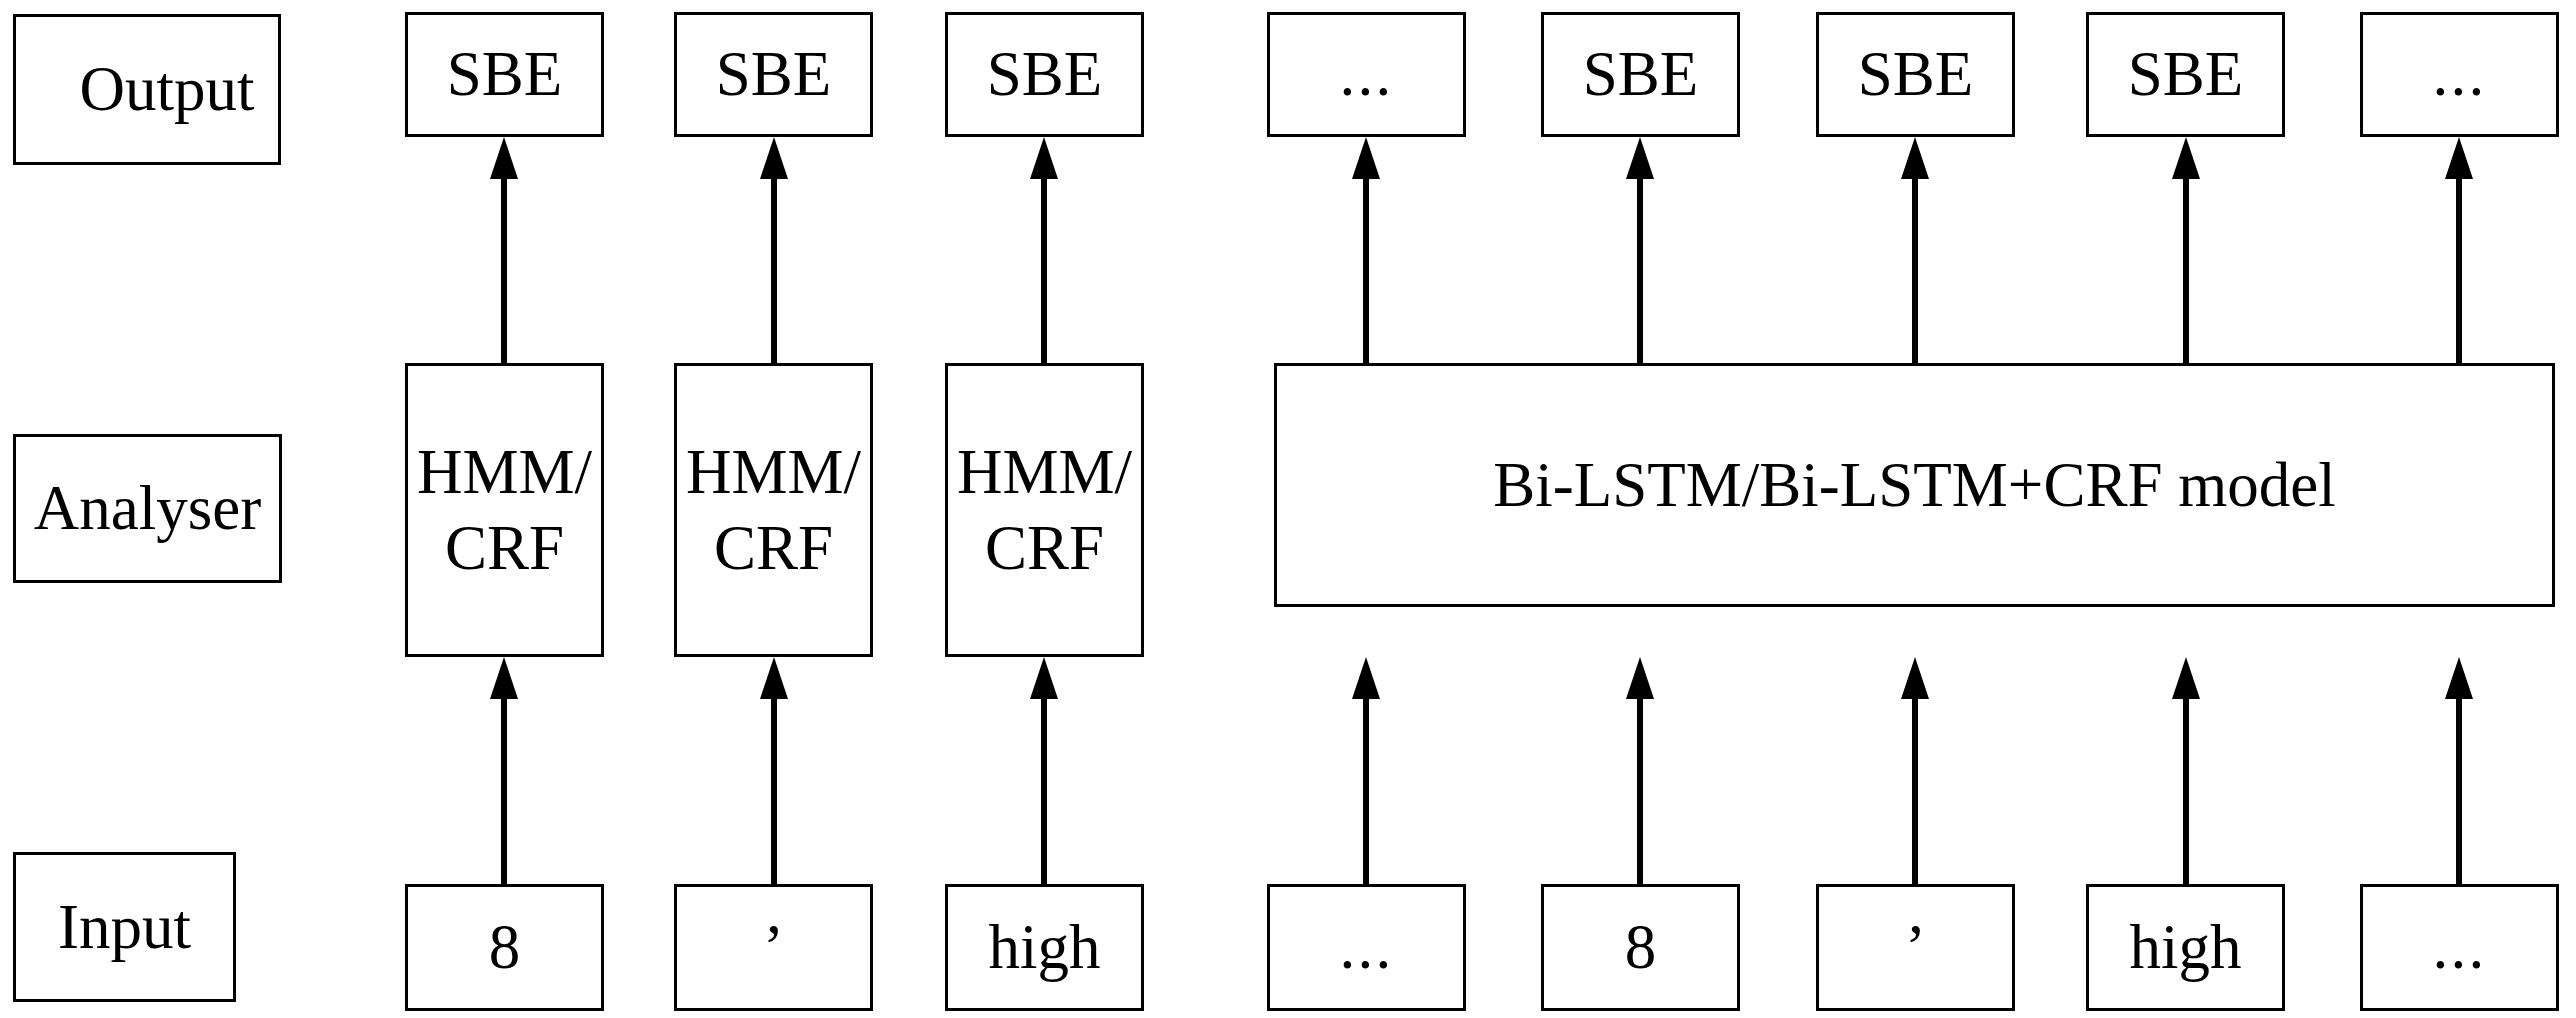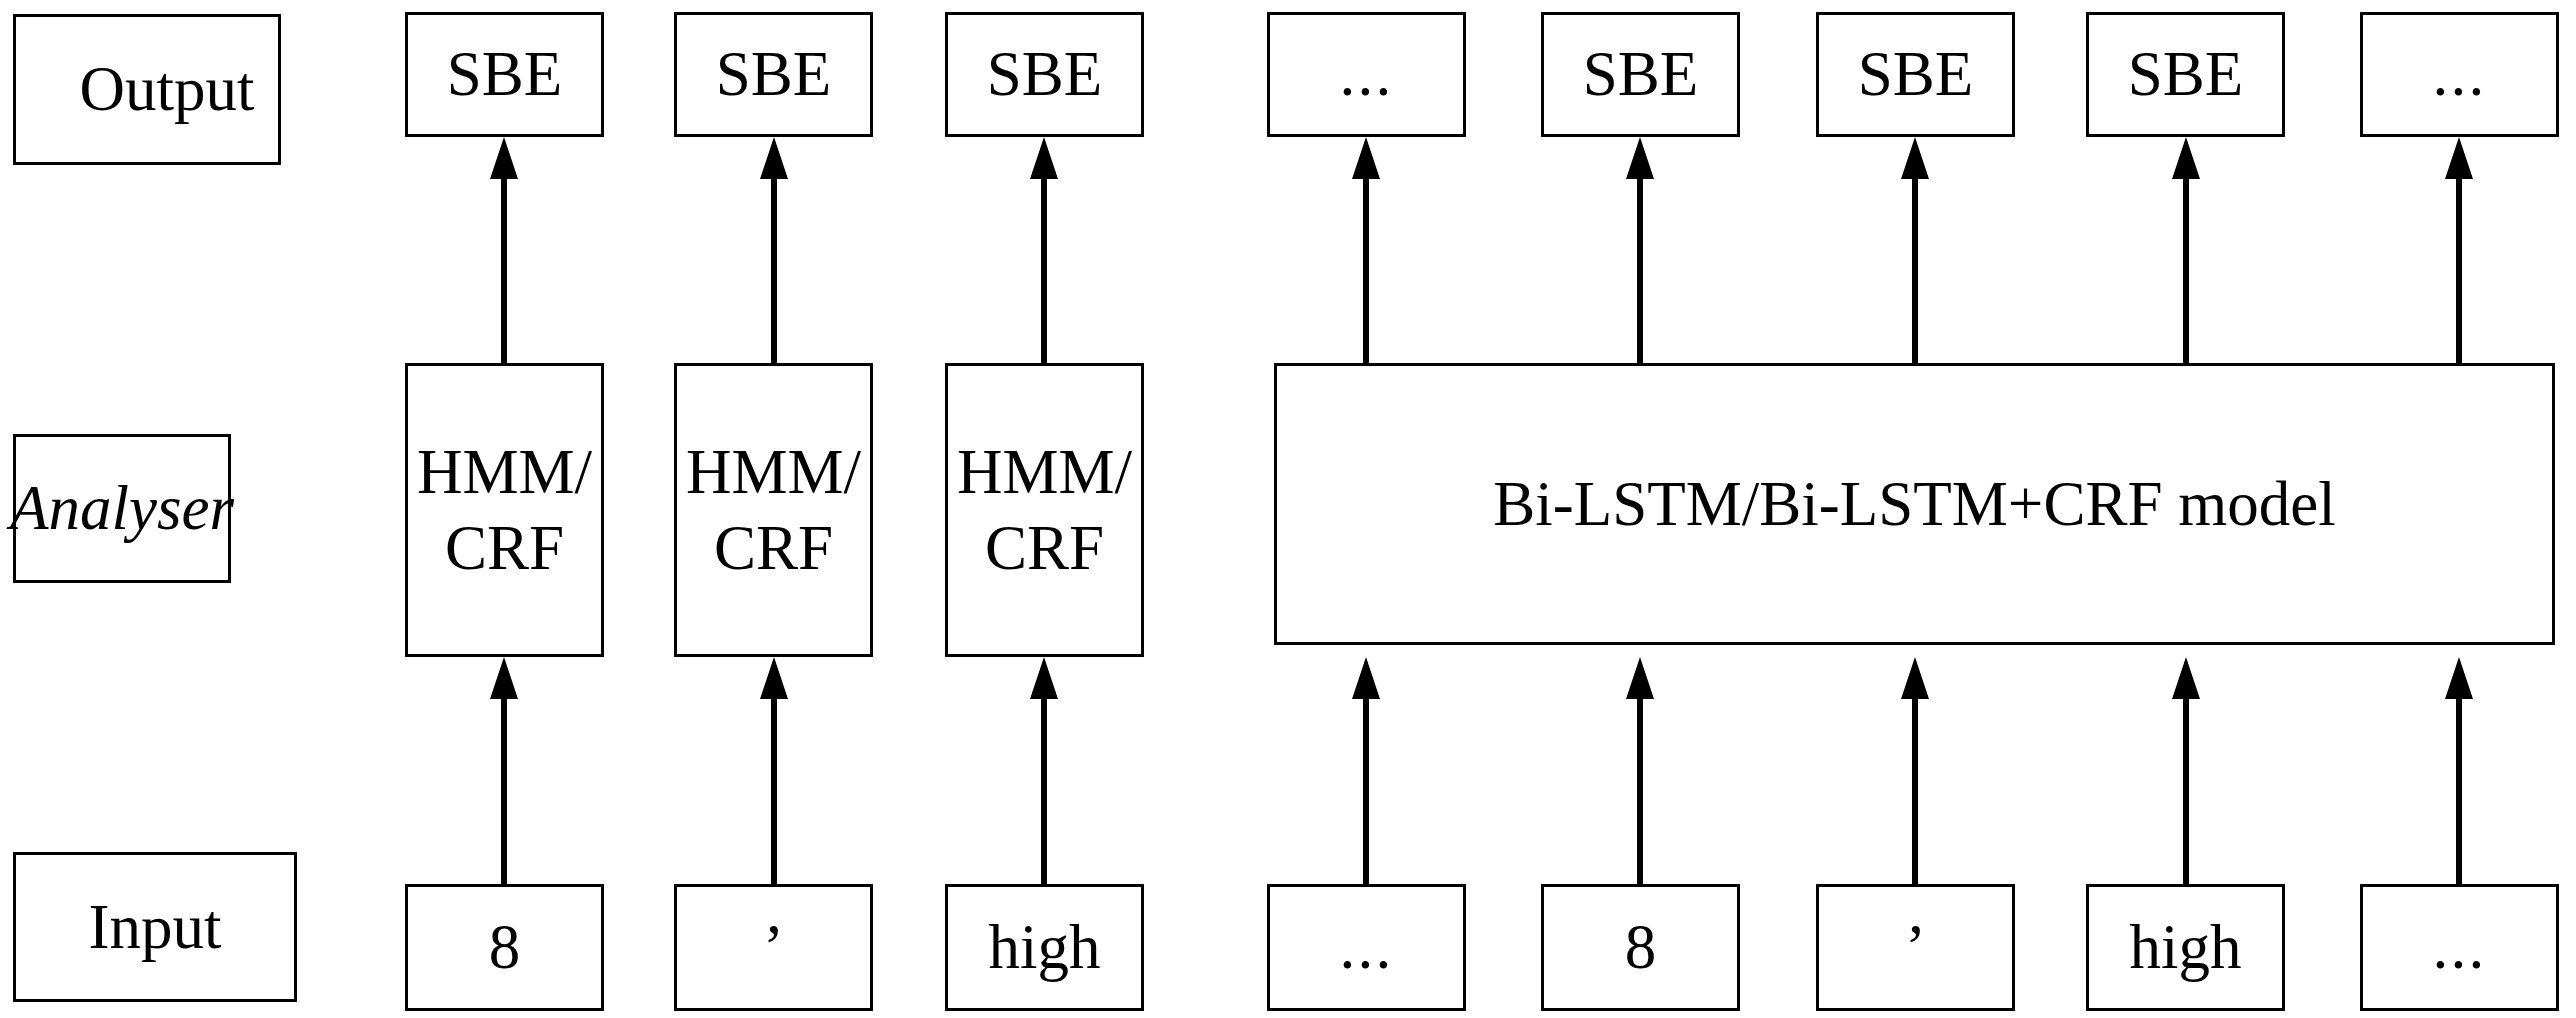--- a/index.html
+++ b/index.html
@@ -47,25 +47,25 @@
     background: var(--ink, #000000);
   }
 </style>
 </head>
 <body>
 
 <div class="canvas" id="canvas" style="--ink: #000000; --bg: #ffffff;">
 
   <div class="box" style="left:13px; top:14.3px; width:268px; height:151px;padding-left:40px;">Output</div>
 
-  <div class="box" style="left:13px; top:434px; width:218px; height:149px;font-style:italic;">Analyser</div>
+  <div class="box" style="left:13px; top:434px; width:269px; height:149px;">Analyser</div>
 
-  <div class="box" style="left:13px; top:852px; width:284px; height:150px;">Input</div>
+  <div class="box" style="left:13px; top:852px; width:223px; height:150px;">Input</div>
 
-  <div class="box" style="left:1274px; top:363px; width:1281px; height:282px;">Bi-LSTM/Bi-LSTM+CRF model</div>
+  <div class="box" style="left:1274px; top:363px; width:1281px; height:244px;">Bi-LSTM/Bi-LSTM+CRF model</div>
 
   <div id="generated">
       <div class="box" style="left: 405px; top: 12px; width: 199px; height: 125px;">SBE</div>
       <div class="box" style="left: 674px; top: 12px; width: 199px; height: 125px;">SBE</div>
       <div class="box" style="left: 945px; top: 12px; width: 199px; height: 125px;">SBE</div>
       <div class="box ellipsis-cell" style="left: 1267px; top: 12px; width: 199px; height: 125px;">...</div>
       <div class="box" style="left: 1541px; top: 12px; width: 199px; height: 125px;">SBE</div>
       <div class="box" style="left: 1816px; top: 12px; width: 199px; height: 125px;">SBE</div>
       <div class="box" style="left: 2086px; top: 12px; width: 199px; height: 125px;">SBE</div>
       <div class="box ellipsis-cell" style="left: 2360px; top: 12px; width: 199px; height: 125px;">...</div>

